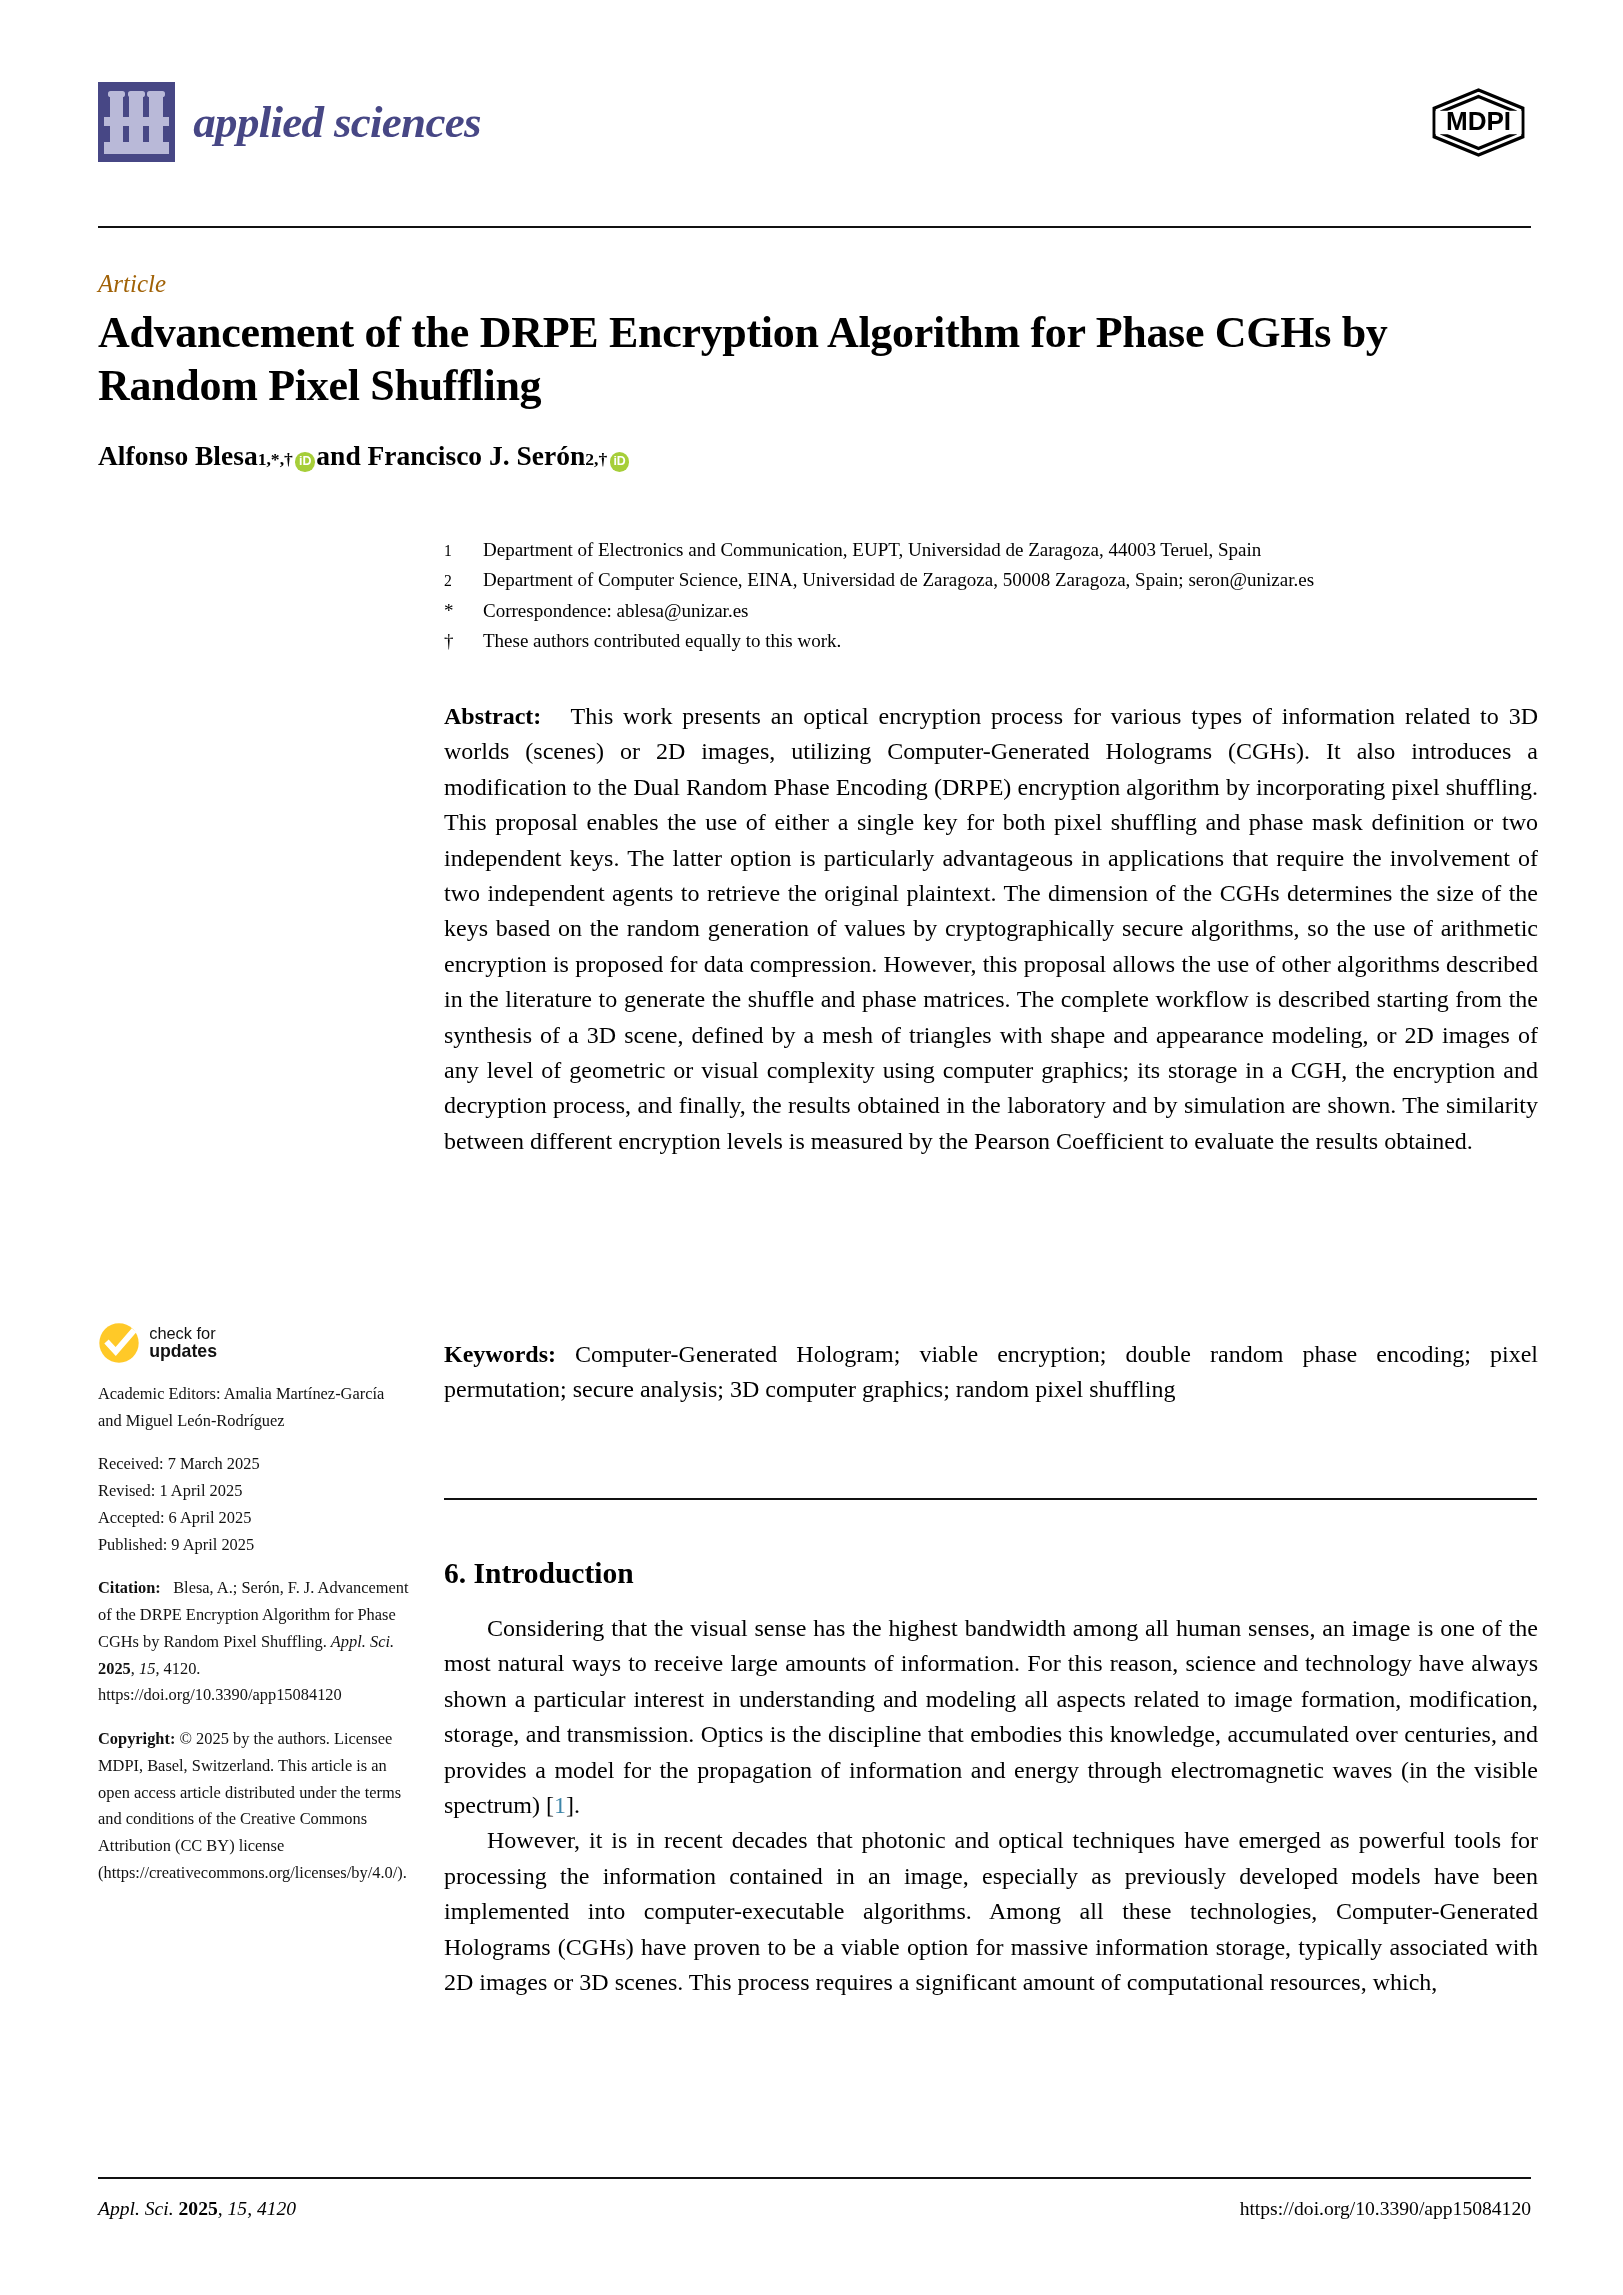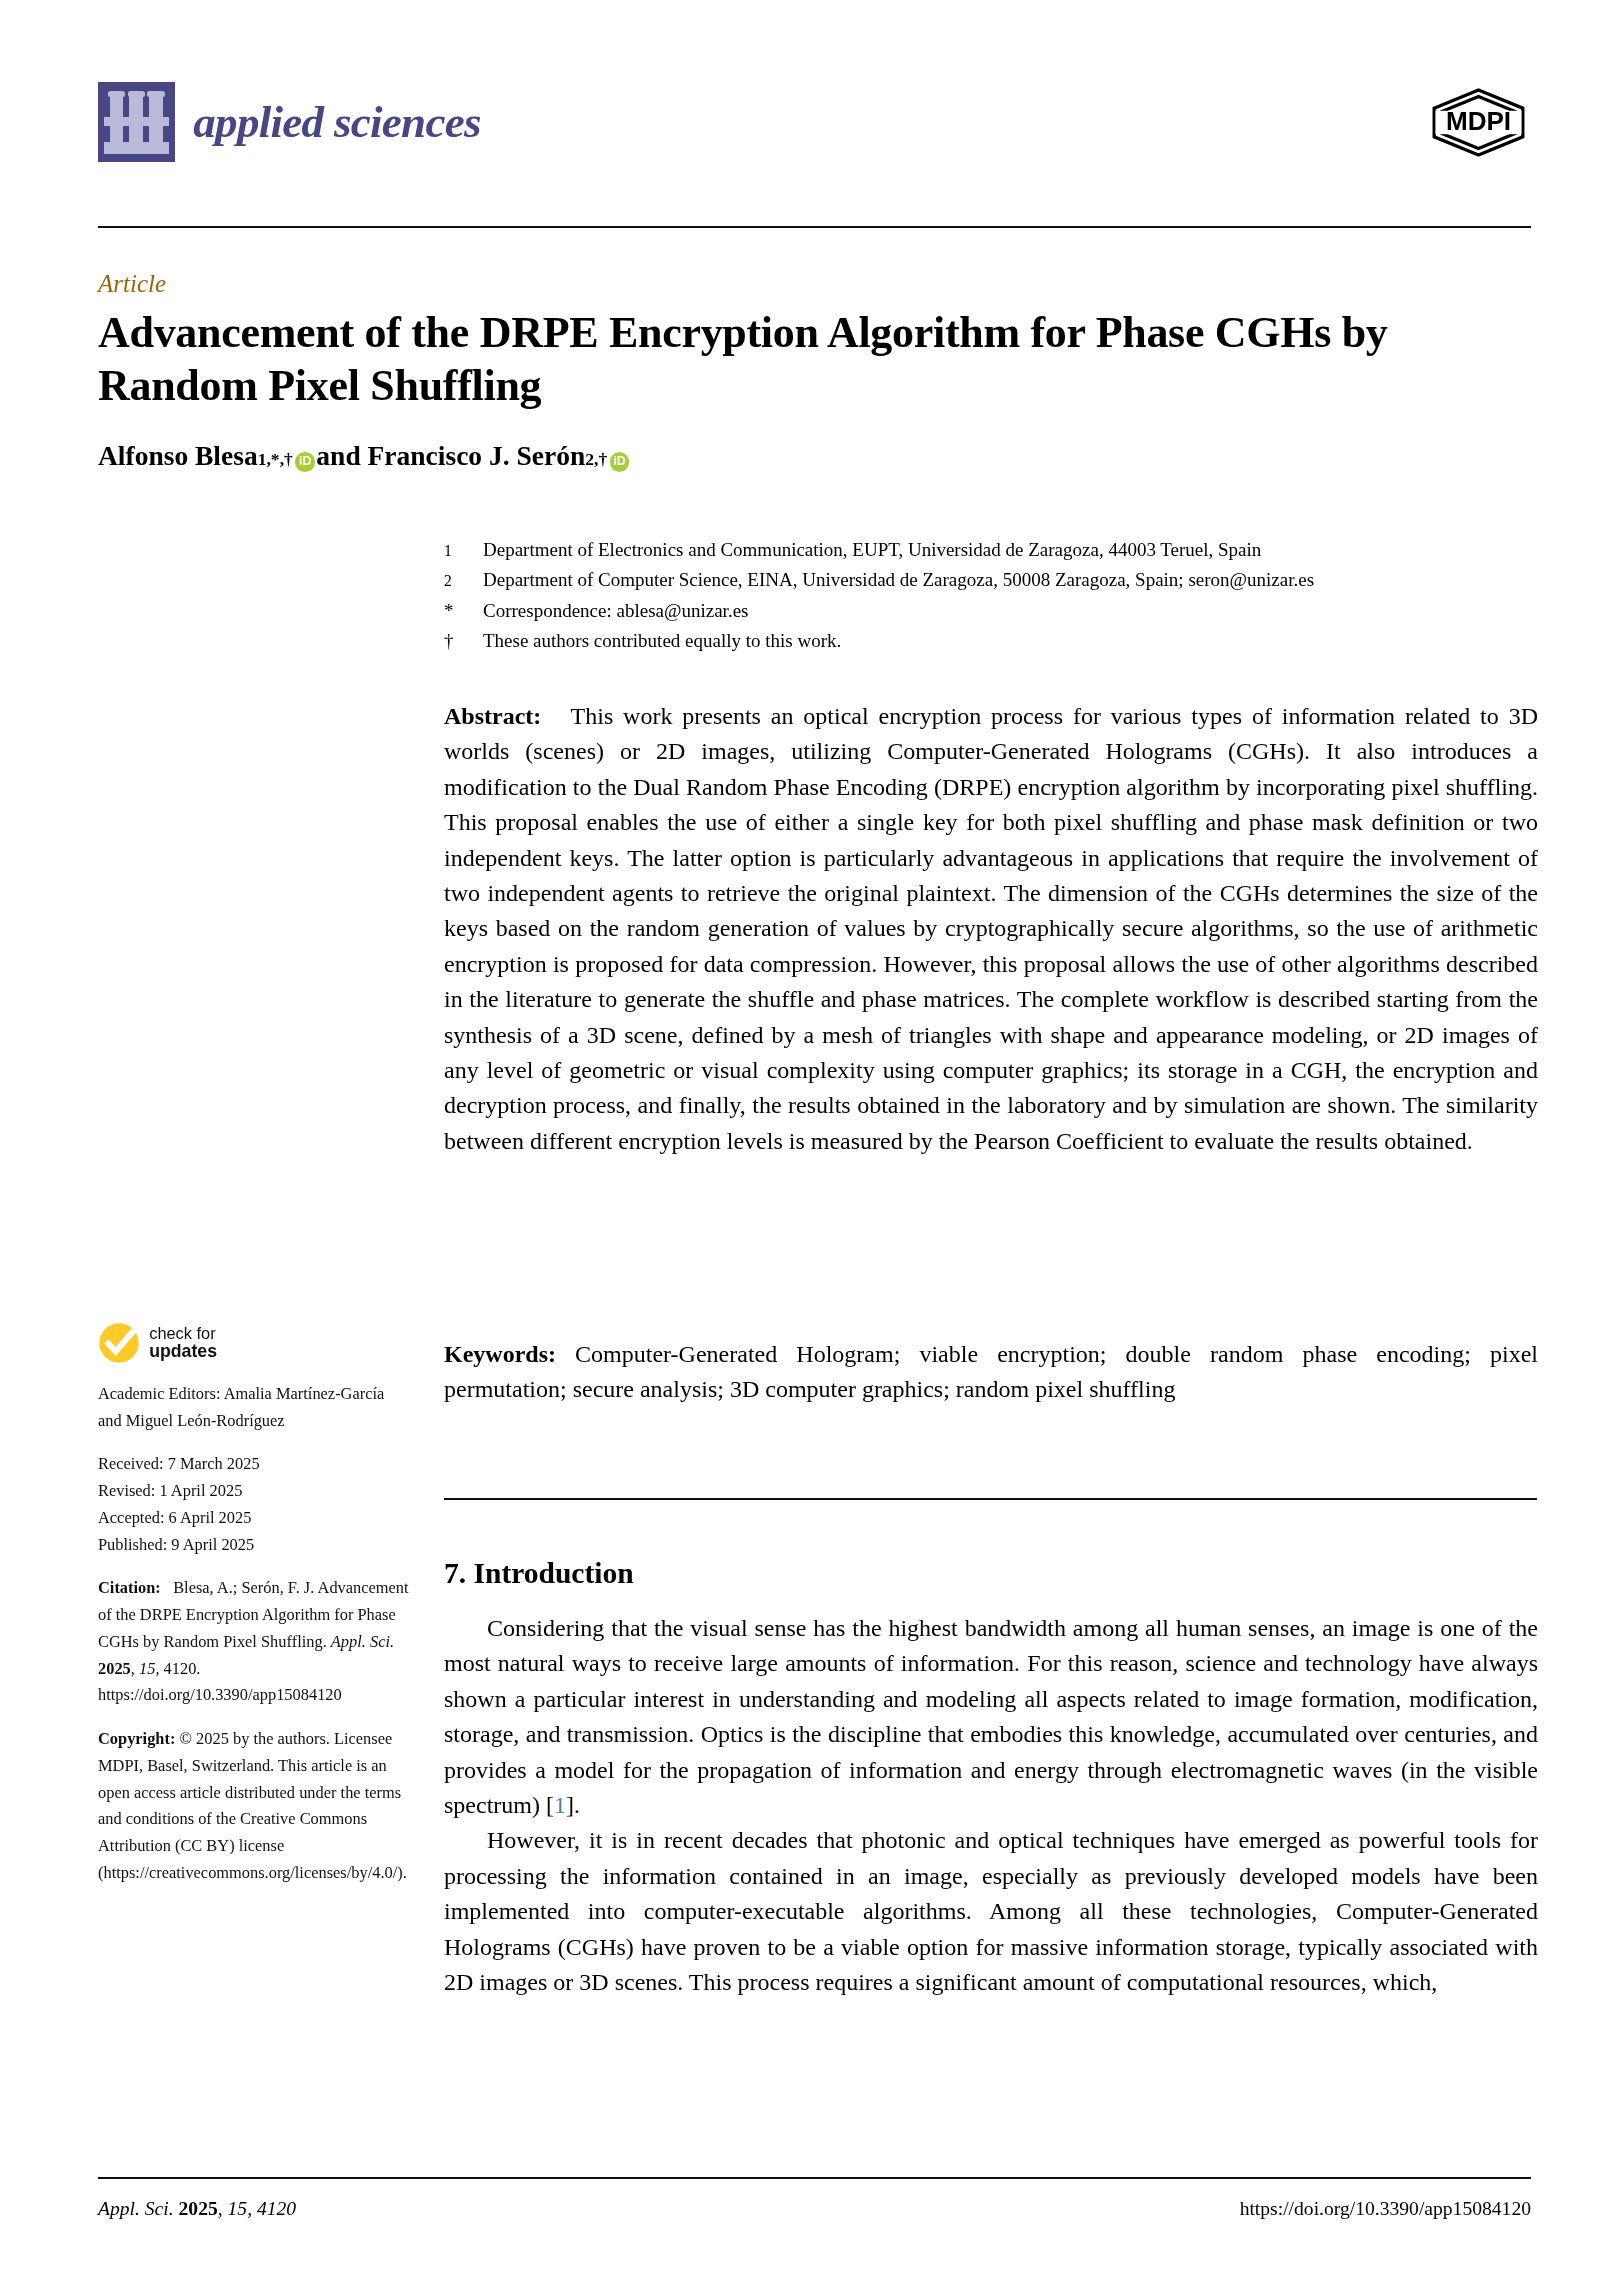--- a/index.html
+++ b/index.html
@@ -356,21 +356,21 @@
     <b>Abstract:</b>
     <span>&nbsp; </span><span>This work presents an optical encryption process for various types of information related to 3D worlds (scenes) or 2D images, utilizing Computer-Generated Holograms (CGHs). It also introduces a modification to the Dual Random Phase Encoding (DRPE) encryption algorithm by incorporating pixel shuffling. This proposal enables the use of either a single key for both pixel shuffling and phase mask definition or two independent keys. The latter option is particularly advantageous in applications that require the involvement of two independent agents to retrieve the original plaintext. The dimension of the CGHs determines the size of the keys based on the random generation of values by cryptographically secure algorithms, so the use of arithmetic encryption is proposed for data compression. However, this proposal allows the use of other algorithms described in the literature to generate the shuffle and phase matrices. The complete workflow is described starting from the synthesis of a 3D scene, defined by a mesh of triangles with shape and appearance modeling, or 2D images of any level of geometric or visual complexity using computer graphics; its storage in a CGH, the encryption and decryption process, and finally, the results obtained in the laboratory and by simulation are shown. The similarity between different encryption levels is measured by the Pearson Coefficient to evaluate the results obtained.</span>
   </div>
 
   <div class="keywords">
     <b>Keywords:</b>
     <span> </span><span>Computer-Generated Hologram; viable encryption; double random phase encoding; pixel permutation; secure analysis; 3D computer graphics; random pixel shuffling</span>
   </div>
   <div class="rule-keywords"></div>
 
-  <div class="section-head">7. Introduction</div>
+  <div class="section-head">6. Introduction</div>
   <div class="body-text">
     <p><span>Considering that the visual sense has the highest bandwidth among all human senses, an image is one of the most natural ways to receive large amounts of information. For this reason, science and technology have always shown a particular interest in understanding and modeling all aspects related to image formation, modification, storage, and transmission. Optics is the discipline that embodies this knowledge, accumulated over centuries, and provides a model for the propagation of information and energy through electromagnetic waves (in the visible spectrum) [</span><span class="cite">1</span><span>].</span></p>
     <p>However, it is in recent decades that photonic and optical techniques have emerged as powerful tools for processing the information contained in an image, especially as previously developed models have been implemented into computer-executable algorithms. Among all these technologies, Computer-Generated Holograms (CGHs) have proven to be a viable option for massive information storage, typically associated with 2D images or 3D scenes. This process requires a significant amount of computational resources, which,</p>
   </div>
 
   <div class="sidebar">
     <div class="cfu">
       <div class="cfu-badge">
         <svg width="42" height="42" viewBox="0 0 64 64" xmlns="http://www.w3.org/2000/svg">
           <circle cx="32" cy="32" r="30" fill="#ffc928"></circle>

